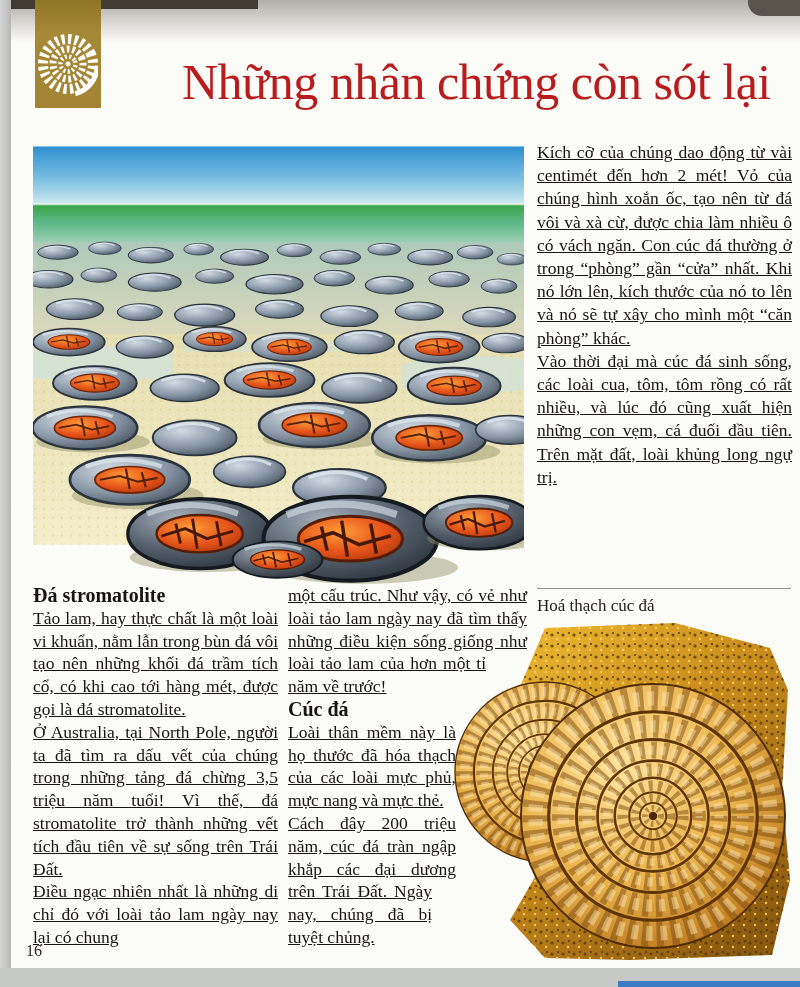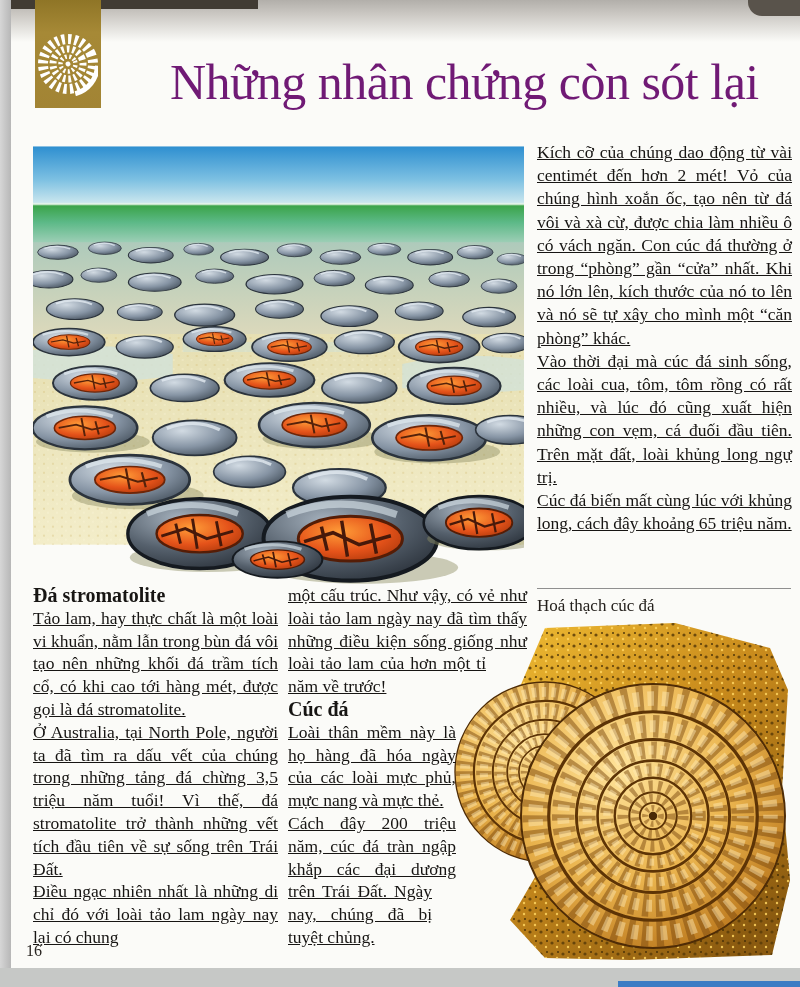--- a/index.html
+++ b/index.html
@@ -15,22 +15,22 @@
     background:linear-gradient(180deg,#b2afaa 0%,#ccc9c4 35%,rgba(251,251,248,0) 100%);}
   .scan-top-dark{position:absolute;left:0;top:0;width:258px;height:9px;background:#413b33;}
   .scan-top-blob{position:absolute;right:0;top:0;width:52px;height:16px;background:#59534b;border-radius:0 0 0 14px;}
   .bottom-band{position:absolute;left:0;top:968px;width:800px;height:19px;background:#c6c8c6;}
   .blue-line{position:absolute;left:618px;top:981px;width:182px;height:6px;}
 
   
   .gold-badge{position:absolute;left:35px;top:0;width:66px;height:108px;
     background:linear-gradient(180deg,#8f7526,#a68936 30%,#a28434);}
   .gold-badge svg{display:block;margin:28px auto 0;}
-  .page-title{position:absolute;left:170px;top:50px;white-space:nowrap;
-    font-size:50px;letter-spacing:-0.5px;line-height:64px;color:#701a75;}
+  .page-title{position:absolute;left:182px;top:50px;white-space:nowrap;
+    font-size:50px;letter-spacing:-0.5px;line-height:64px;color:#b91c1c;}
 
   
   .figure-strom{position:absolute;left:33px;top:146px;width:491px;height:444px;}
   .photo-ammonite{position:absolute;left:450px;top:620px;width:345px;height:343px;}
 
   
   .col{position:absolute;text-align:justify;font-size:17.5px;line-height:23px;}
   .col p{margin:0;text-decoration:underline;}
   .col-right{left:537px;top:141px;width:255px;line-height:23.2px;}
   .col-left{left:33px;top:584px;width:245px;line-height:22.8px;}
@@ -200,21 +200,20 @@
       <use href="#rkd" transform="translate(318,393) scale(2.9,3)"></use>
   <use href="#sh" transform="translate(455,393) scale(2,1.3)"></use>
       <use href="#rkd" transform="translate(447,377) scale(1.85,1.9)"></use>
   <use href="#rkd" transform="translate(245,414) scale(1.5,1.3)"></use>
 </svg>
 </div>
 
 <div class="col col-right">
   <p>Kích cỡ của chúng dao động từ vài centimét đến hơn 2 mét! Vỏ của chúng hình xoắn ốc, tạo nên từ đá vôi và xà cừ, được chia làm nhiều ô có vách ngăn. Con cúc đá thường ở trong “phòng” gần “cửa” nhất. Khi nó lớn lên, kích thước của nó to lên và nó sẽ tự xây cho mình một “căn phòng” khác.</p>
   <p>Vào thời đại mà cúc đá sinh sống, các loài cua, tôm, tôm rồng có rất nhiều, và lúc đó cũng xuất hiện những con vẹm, cá đuối đầu tiên. Trên mặt đất, loài khủng long ngự trị.</p>
-  <p>Cúc đá biến mất cùng lúc với khủng long, cách đây khoảng 65 triệu năm.</p>
 </div>
 
 <div class="caption-rule"></div>
 <div class="caption">Hoá thạch cúc đá</div>
 
 <div class="photo-ammonite">
 <svg width="345" height="343" viewBox="0 0 345 343">
   <defs>
     <linearGradient id="mx" x1="0" y1="0" x2="0.8" y2="1">
       <stop offset="0" stop-color="#f2bf34"></stop>
@@ -269,19 +268,19 @@
 </div>
 
 <div class="col col-mid">
   <div class="fw fw1"></div>
   <div class="fw fw2"></div>
   <div class="fw fw3"></div>
   <div class="fw fw4"></div>
   <div class="fw fw5"></div>
   <p>một cấu trúc. Như vậy, có vẻ như loài tảo lam ngày nay đã tìm thấy những điều kiện sống giống như loài tảo lam của hơn một tỉ năm về trước!</p>
   <div class="sect-h">Cúc đá</div>
-  <p>Loài thân mềm này là họ hàng đã hóa ngày của các loài mực phủ, mực nang và mực thẻ.</p>
+  <p>Loài thân mềm này là họ thước đã hóa thạch của các loài mực phủ, mực nang và mực thẻ.</p>
   <p>Cách đây 200 triệu năm, cúc đá tràn ngập khắp các đại dương trên Trái Đất. Ngày nay, chúng đã bị tuyệt chủng.</p>
 </div>
 
 <div class="page-number">16</div>
 <div class="bottom-band"></div>
 <div class="blue-line" id="blue-line" style="background: rgb(59, 124, 196);"></div>
 
 </body></html>

